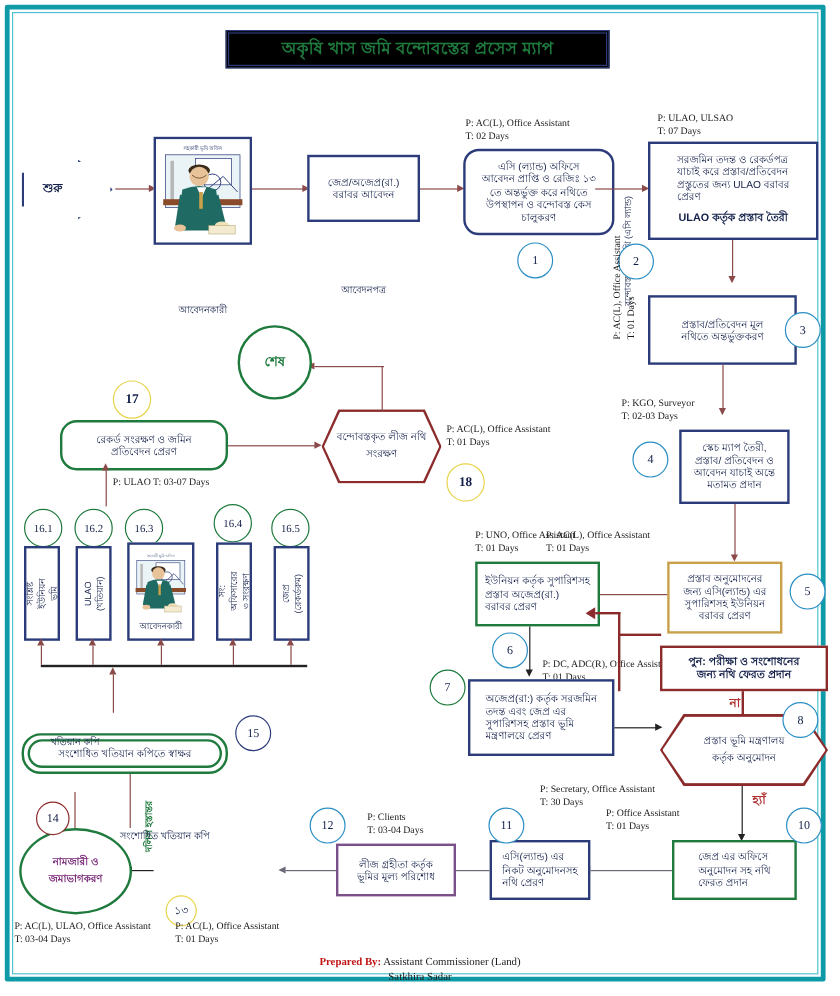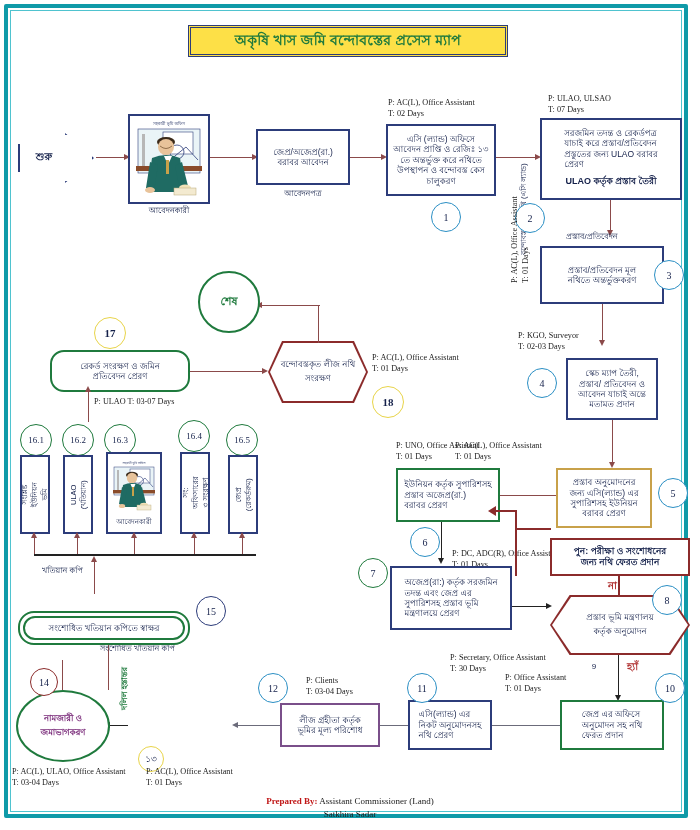--- a/index.html
+++ b/index.html
@@ -7,21 +7,21 @@
   #page{position:relative;width:700px;height:830px;background:#fff;overflow:hidden;}
 
   
   .frame-outer{position:absolute;left:4px;top:4px;width:684px;height:814px;
       border:4px solid #0f9aa8;border-radius:2px;box-sizing:border-box;}
   .frame-inner{position:absolute;left:10px;top:10px;width:672px;height:802px;
       border:1px solid #4fc3cf;box-sizing:border-box;}
 
   
   .title-box{position:absolute;left:188px;top:25px;width:320px;height:32px;
-      border:3px double #2c3c7a;background:#fde047;box-sizing:border-box;
+      border:3px double #2c3c7a;background:#000000;box-sizing:border-box;
       display:flex;align-items:center;justify-content:center;}
   .title-text{color:#1f7a3d;font-weight:bold;font-size:14px;letter-spacing:.3px;
       font-family:"Liberation Sans",sans-serif;}
 
   
   .node{position:absolute;box-sizing:border-box;display:flex;align-items:center;
       justify-content:center;text-align:center;background:#fff;}
   .node .txt{display:block;line-height:1.22;padding:2px 4px;}
 
   .rect{border:2px solid #2c3c7a;}
@@ -51,21 +51,21 @@
 
   .big-circle{position:absolute;border-radius:50%;box-sizing:border-box;background:#fff;
       display:flex;align-items:center;justify-content:center;text-align:center;}
 
   
   .pt{position:absolute;font-family:"Liberation Serif",serif;font-size:8.2px;color:#1a1a1a;
       line-height:1.35;white-space:pre-line;}
 
   
   .cap{position:absolute;font-family:"Liberation Sans",sans-serif;font-size:8px;color:#14204a;
-      text-align:center;line-height:1.2;}
+      text-align:center;line-height:1.2;margin-top:48px;}
 
   
   .ln{position:absolute;background:#8b4a4a;}
   .ln-h{height:1.4px;}
   .ln-v{width:1.4px;}
   .ln-gray{background:#6b6b7a;}
   .ln-dark{background:#8b2b2b;}
   .ln-blk{background:#222;}
 
   .arw{position:absolute;width:0;height:0;}
@@ -162,21 +162,21 @@
   <div class="node rect" style="left:256px;top:129px;width:94px;height:56px;">
     <span class="txt bn" style="white-space:pre-line;">জেপ্র/অজেপ্র(রা.)
 বরাবর আবেদন</span>
   </div>
   <div class="cap" style="left:256px;top:189px;width:94px;">আবেদনপত্র</div>
   <div class="ln ln-h" style="left:350px;top:157px;width:33px;"></div>
   <div class="arw arw-r" style="left:381px;top:153.5px;"></div>
 
   <div class="pt" style="left:388px;top:97px;">P: AC(L), Office Assistant
 T: 02 Days</div>
-  <div class="node rect" style="left:386px;top:124px;width:110px;height:72px;">
+  <div class="node rect" style="left:386px;top:124px;width:126px;height:72px;border-radius:13px;">
     <span class="txt bn" style="white-space:pre-line;">এসি (ল্যান্ড) অফিসে
 আবেদন প্রাপ্তি ও রেজিঃ ১৩
 তে অন্তর্ভুক্ত করে নথিতে
 উপস্থাপন ও বন্দোবস্ত কেস
 চালুকরণ</span>
   </div>
   <div class="circ circ-blue" style="left:431px;top:202px;width:30px;height:30px;">1</div>
 
   <div class="ln ln-h" style="left:496px;top:157px;width:41px;"></div>
   <div class="arw arw-r" style="left:535px;top:153.5px;"></div>

